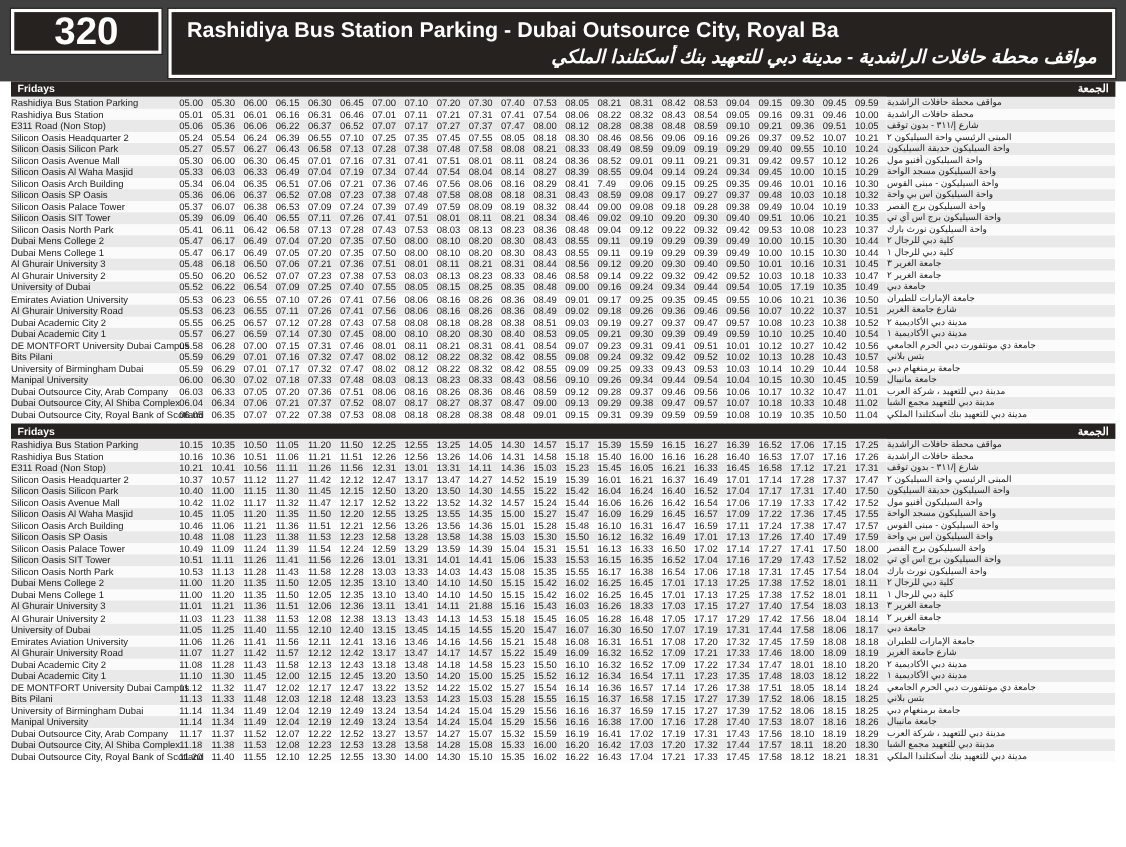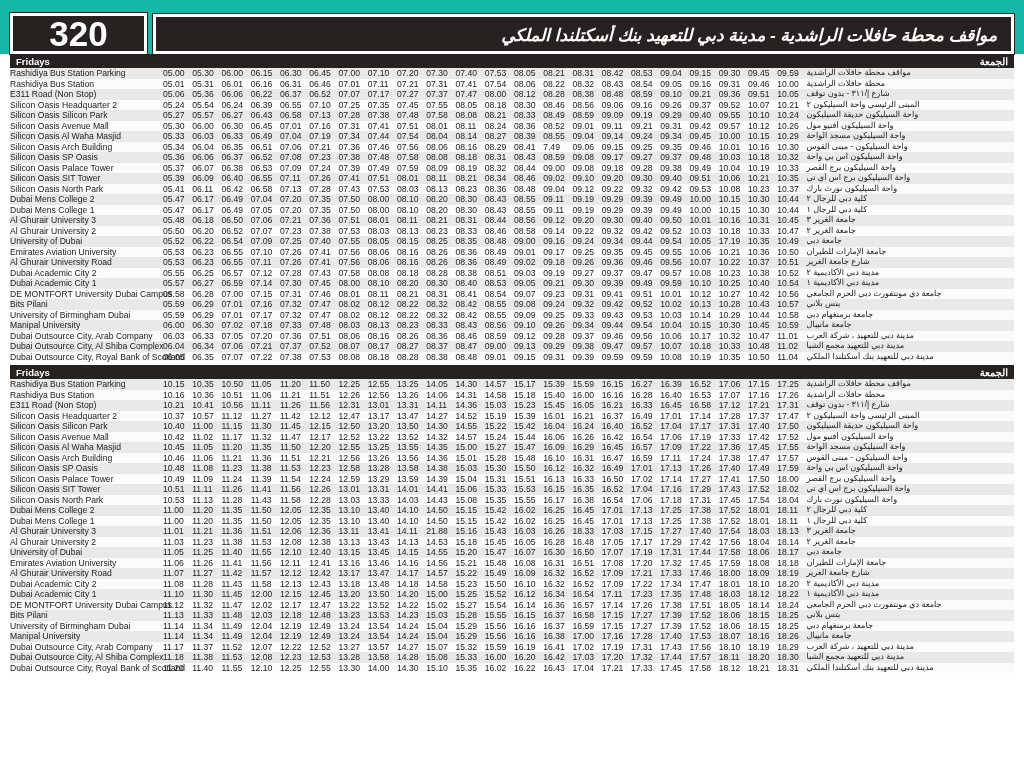--- a/index.html
+++ b/index.html
@@ -13,24 +13,24 @@
   #page {
     width: 1024px; height: 770px;
     position: relative;
     overflow: hidden;
     background: #ffffff;
   }
 
   
   .header {
     display: flex;
-    align-items: flex-end;
-    height: 54px;
+    align-items: flex-start;
+    height: 74px;
     padding: 8px 10px 0 10px;
-    background: #14b8a6;
+    background: #404040;
   }
   .route-badge {
     width: 137px;
     background: #262220;
     border: 3px solid #ffffff;
     outline: 1px solid #262220;
     display: flex;
     align-items: center;
     justify-content: center;
     flex: 0 0 auto;
@@ -134,20 +134,21 @@
 </head>
 <body>
 
 <div id="page">
 
   <div class="header">
     <div class="route-badge">
       <span class="num">320</span>
     </div>
     <div class="title-box">
+      <div class="title-en">Rashidiya Bus Station Parking - Dubai Outsource City, Royal Ba</div>
       <div class="title-ar">مواقف محطة حافلات الراشدية - مدينة دبي للتعهيد بنك أسكتلندا الملكي</div>
     </div>
   </div>
 
   <div id="sections-host">
       <div class="section">
         <div class="band">
           <span>Fridays</span>
           <span class="band-ar">الجمعة</span>
         </div>

